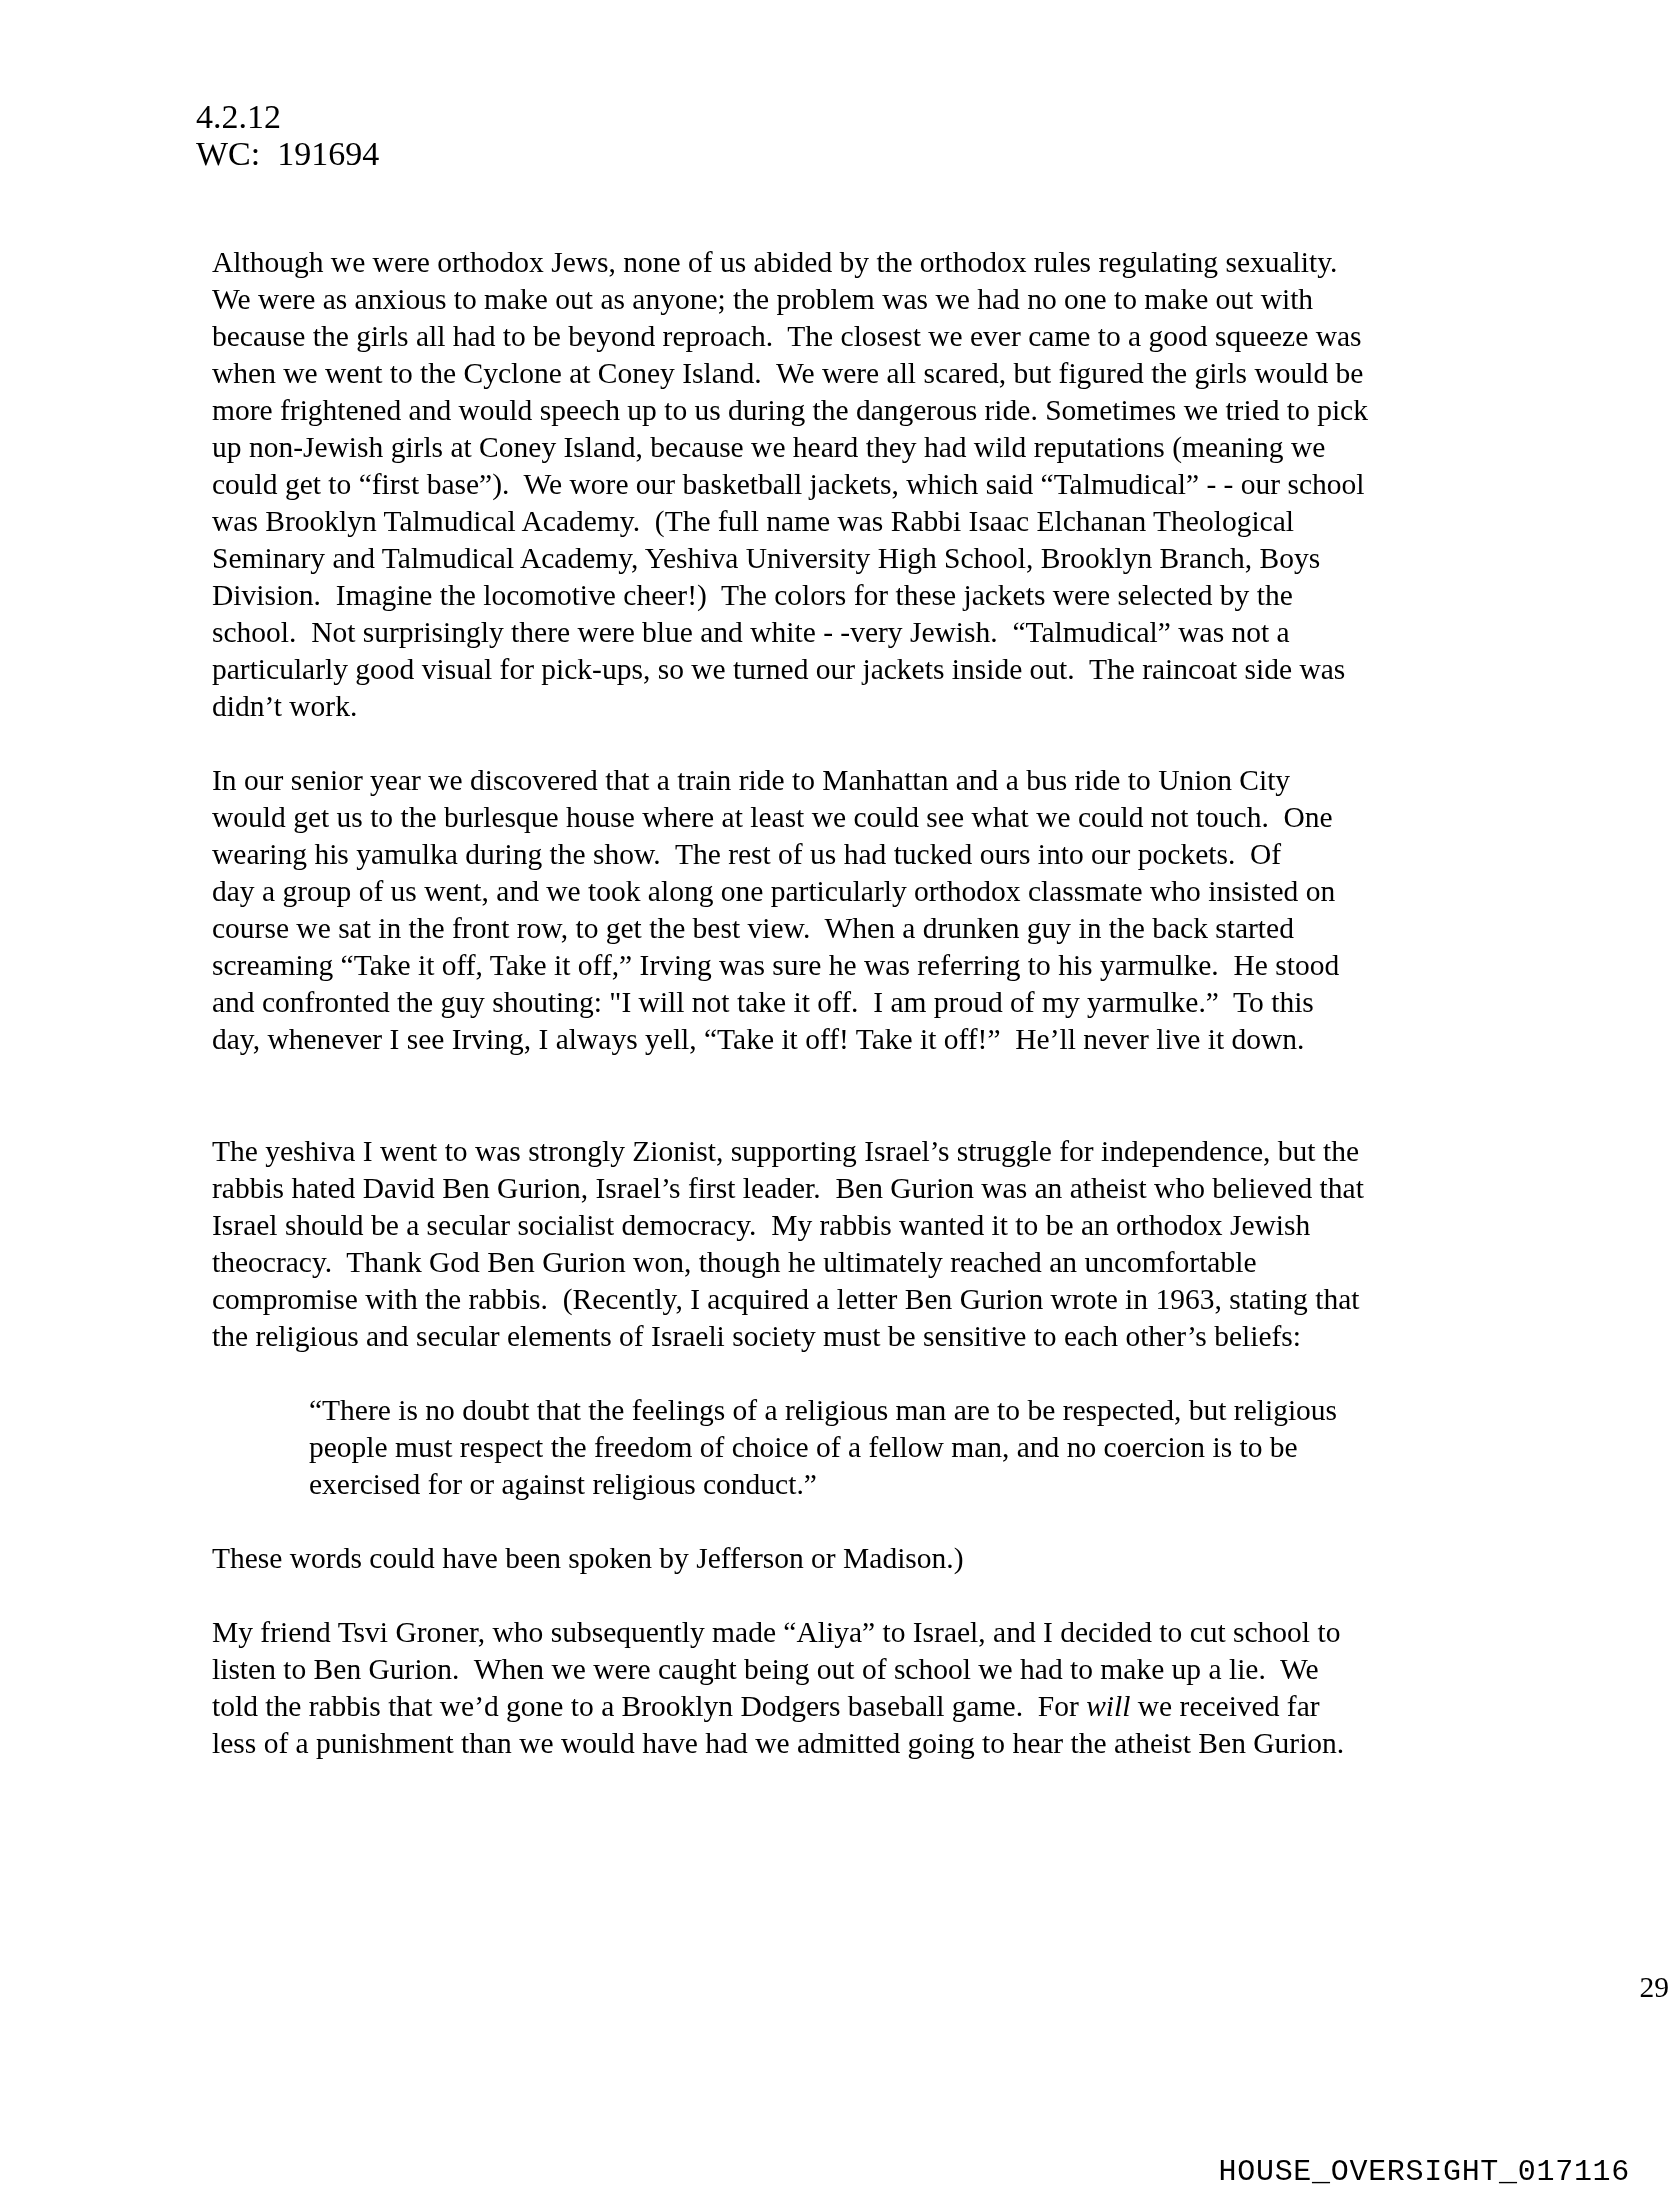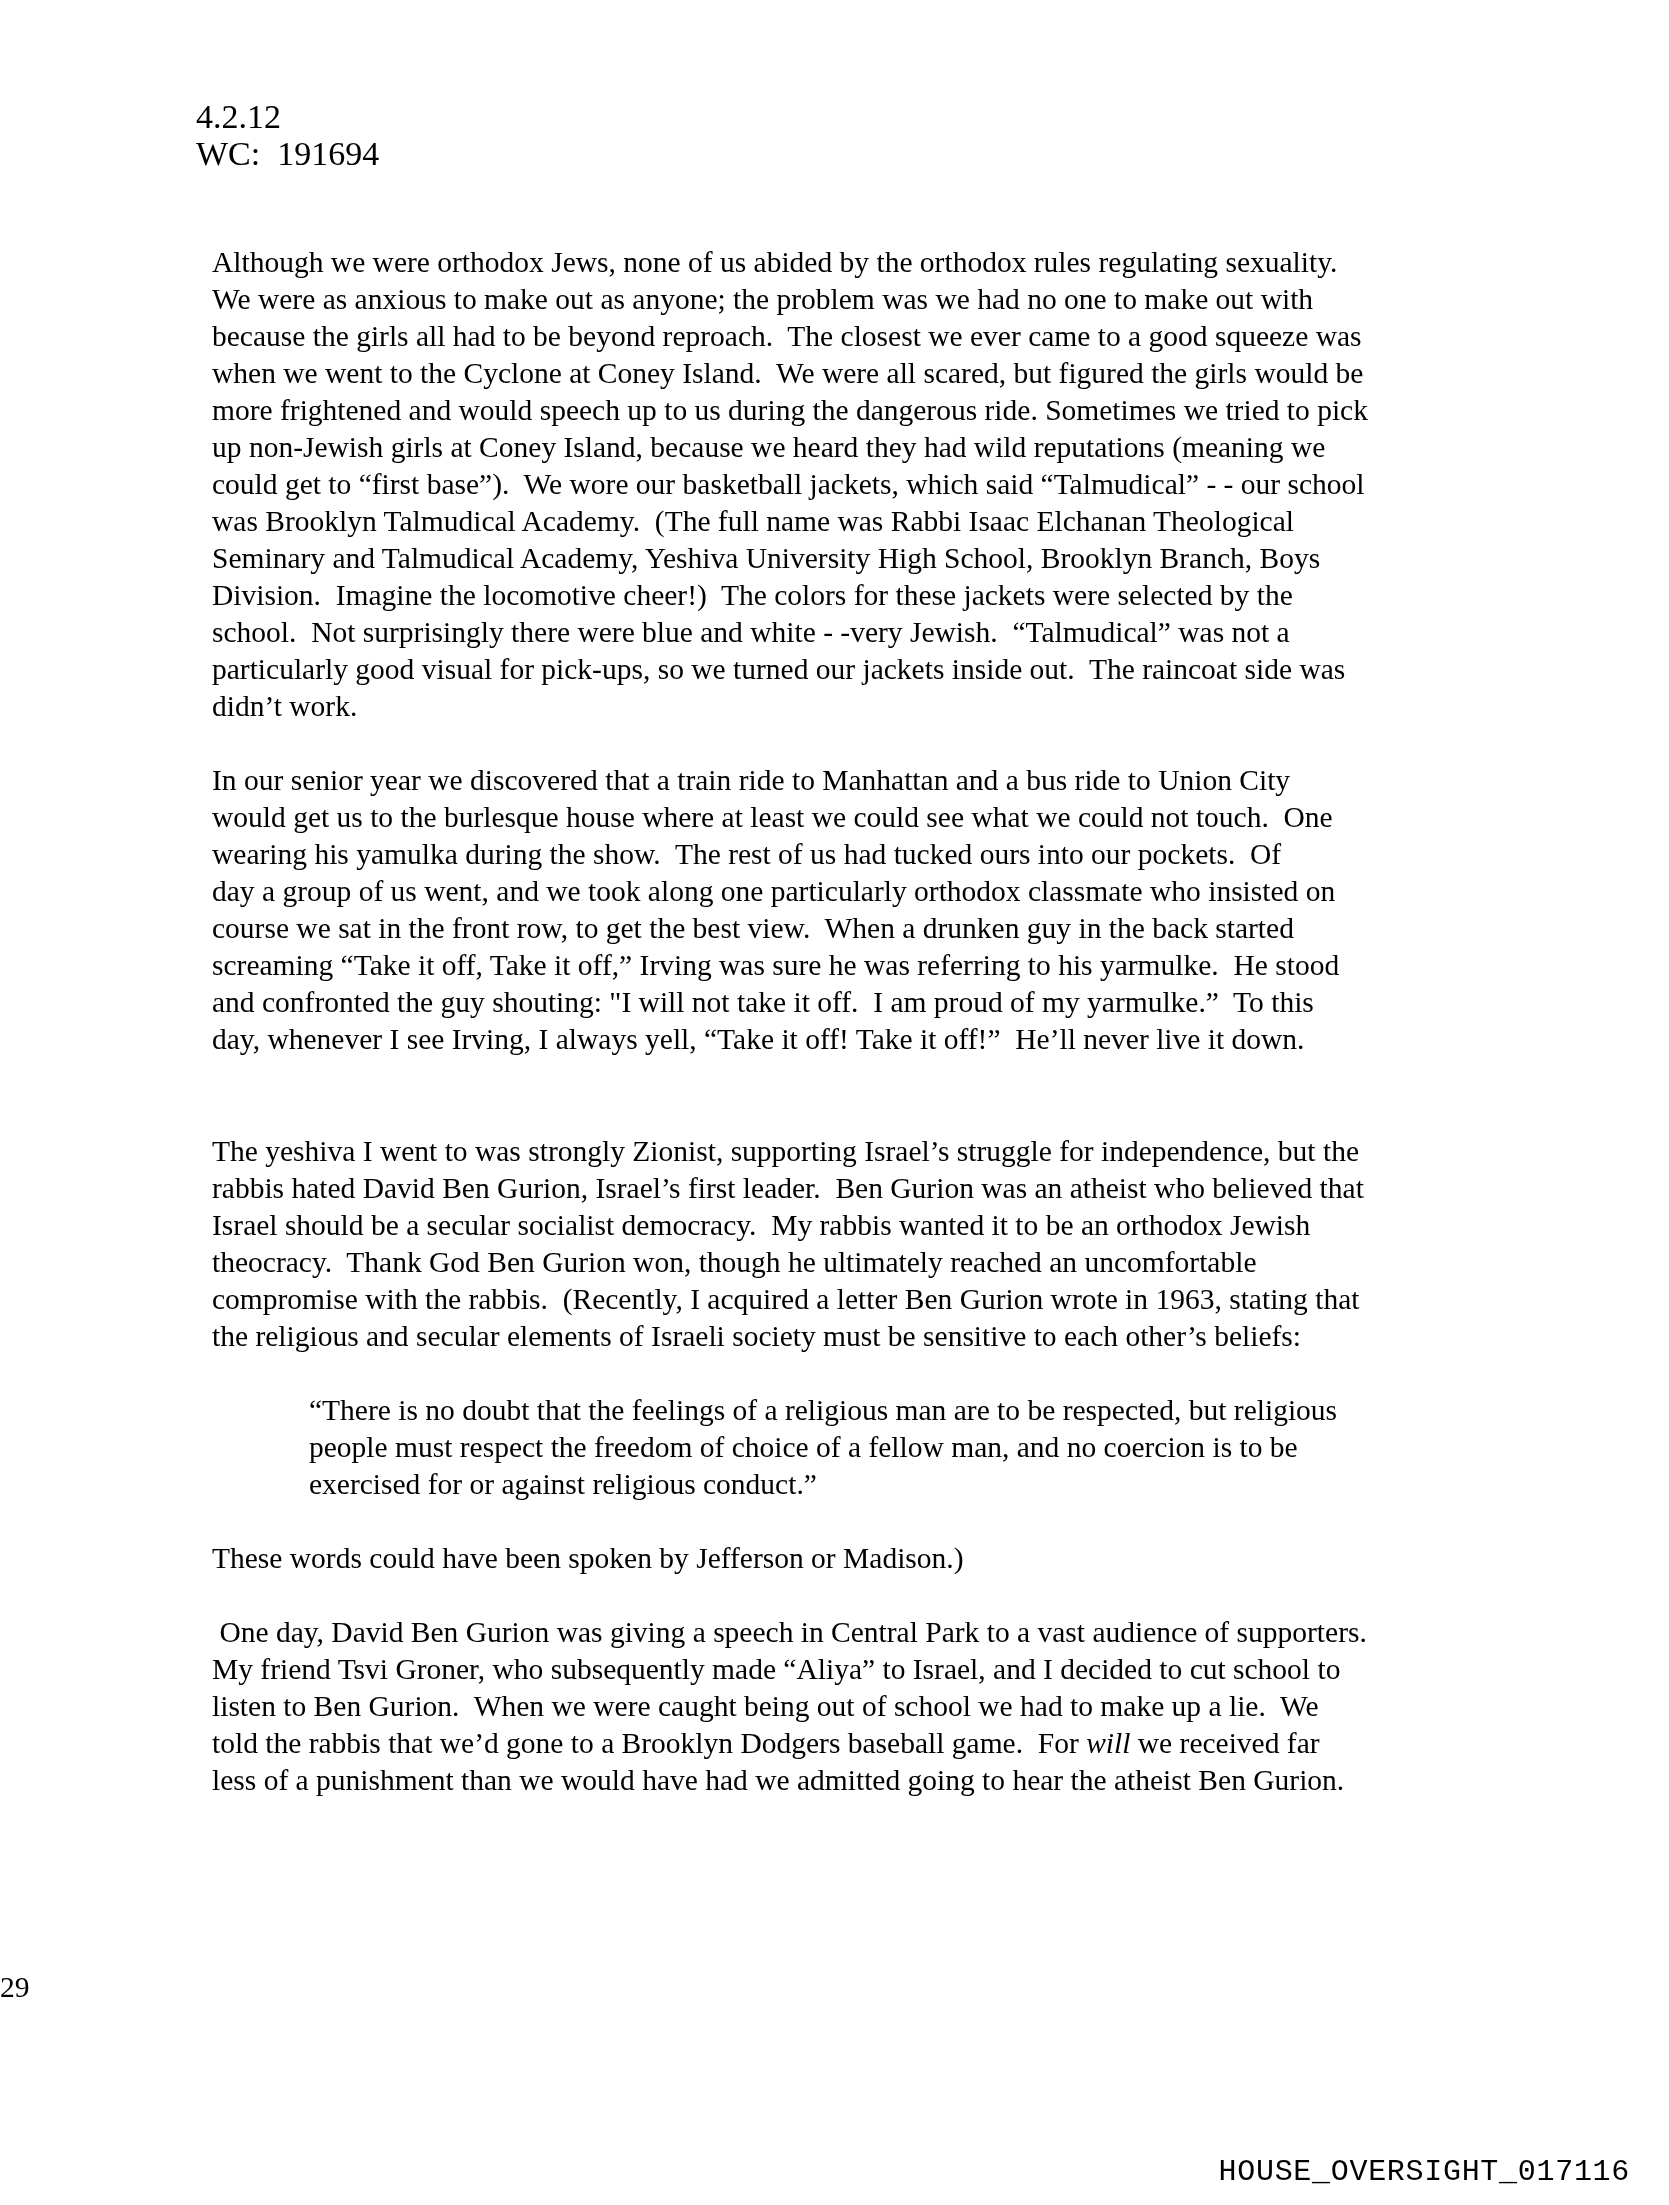--- a/index.html
+++ b/index.html
@@ -12,21 +12,21 @@
   .header { position: absolute; left: 196px; top: 98px; font-size: 34px; line-height: 37px; }
   .header div { white-space: pre; }
   .body { position: absolute; left: 196px; top: 244px; width: 1290px; margin-left: 16px; }
   .para { margin: 0; }
   .para + .gap1 { height: 37px; }
   .gap1 { height: 37px; }
   .gap2 { height: 75px; }
   .quote { margin: 0 0 0 97px; width: 1191px; }
   .line { display: block; white-space: pre; }
   em { font-style: italic; }
-  .page-number { position: absolute; left: 0; width: 1669px; top: 1969px; text-align: left; font-size: 29.5px; }
+  .page-number { position: absolute; left: 0; width: 1669px; top: 1969px; text-align: right; font-size: 29.5px; }
   .bates {
     position: absolute; right: 39px; top: 2154px;
     font-family: Liberation Mono, monospace; font-size: 30px; letter-spacing: 0.7px;
   }
 </style>
 </head>
 <body>
 
 <div class="page">
 
@@ -87,21 +87,20 @@
 
     <div class="gap1"></div>
 
     <p class="para">
       <span class="line">These words could have been spoken by Jefferson or Madison.)</span>
     </p>
 
     <div class="gap1"></div>
 
     <p class="para">
-      <span class="line"> One day, David Ben Gurion was giving a speech in Central Park to a vast audience of supporters.</span>
       <span class="line">My friend Tsvi Groner, who subsequently made “Aliya” to Israel, and I decided to cut school to</span>
       <span class="line">listen to Ben Gurion.  When we were caught being out of school we had to make up a lie.  We</span>
       <span class="line"><span>told the rabbis that we’d gone to a Brooklyn Dodgers baseball game.  For </span><em>will</em><span> we received far</span></span>
       <span class="line">less of a punishment than we would have had we admitted going to hear the atheist Ben Gurion.</span>
     </p>
 
   </div>
 
   <div class="page-number">29</div>
   <div class="bates">HOUSE_OVERSIGHT_017116</div>

